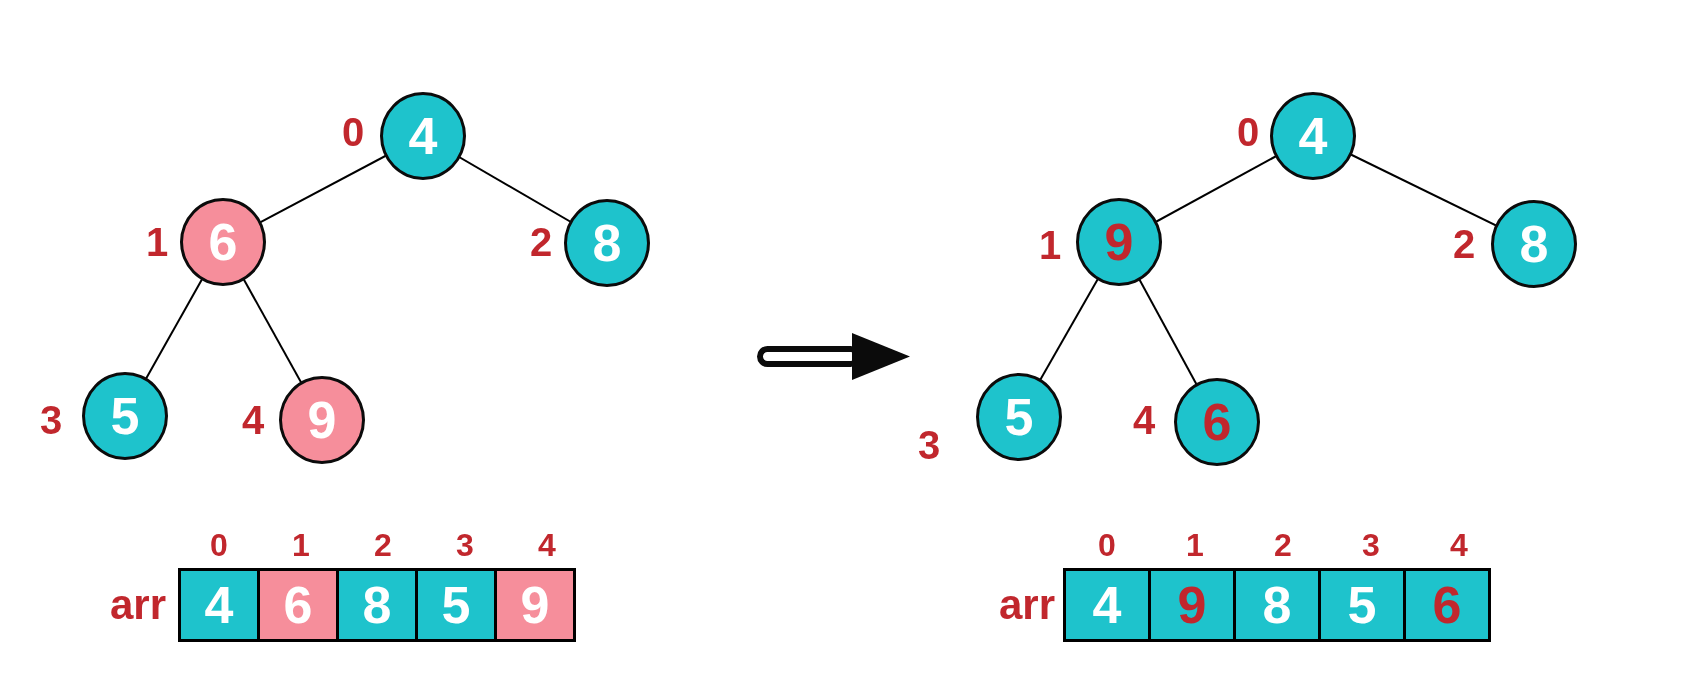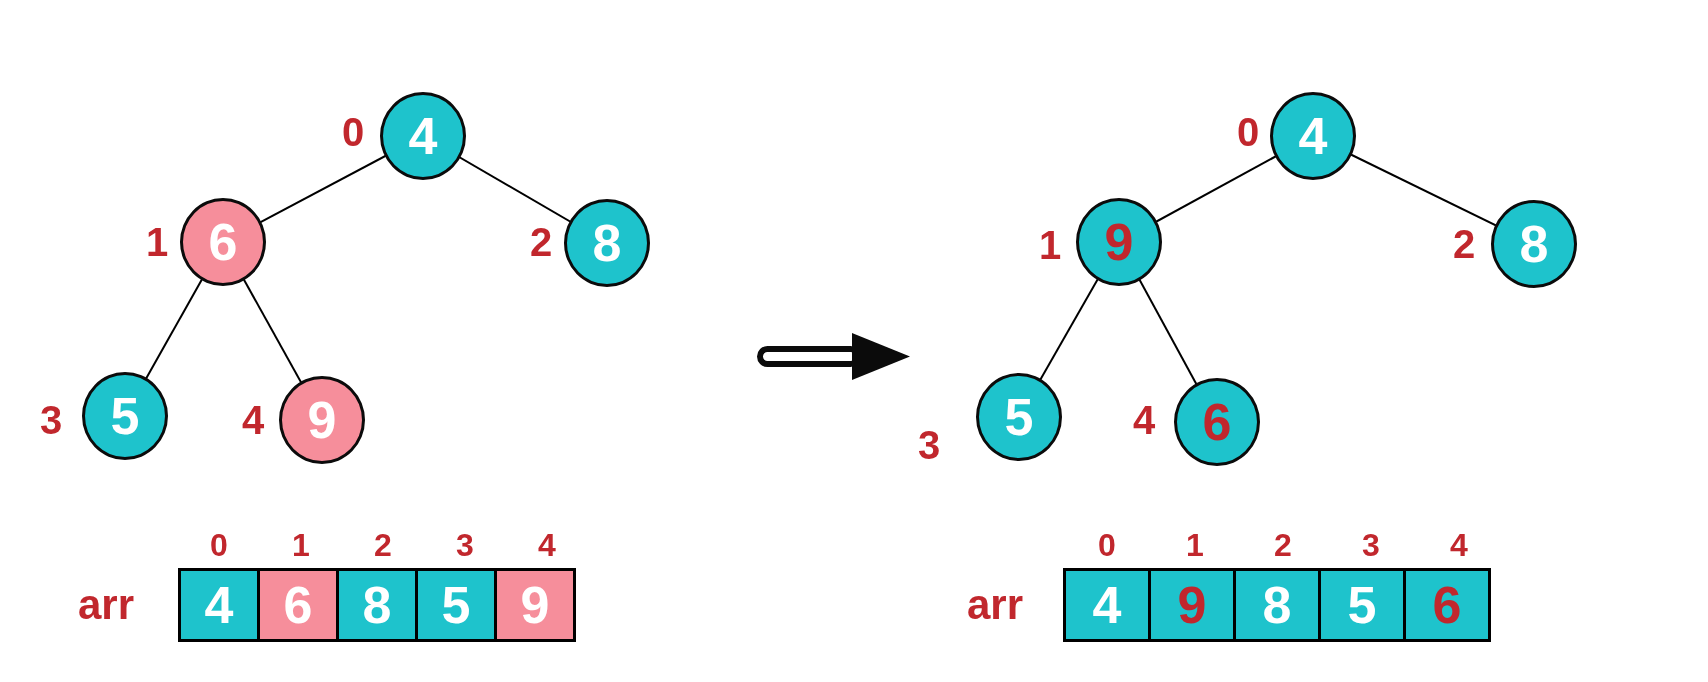--- a/index.html
+++ b/index.html
@@ -17,21 +17,21 @@
   .teal { background:#1EC3CC; }
   .pink { background:#F68E9B; }
   .white { color:#FFFFFF; }
   .red   { color:#C1272D; }
   .tree-idx {
     position:absolute; transform:translate(-50%,-50%);
     font-size:40px; font-weight:bold; color:#C1272D; line-height:1;
   }
   .arr-label {
     position:absolute; transform:translate(-50%,-50%);
-    font-size:42px; font-weight:bold; color:#C1272D; line-height:1;
+    font-size:42px; font-weight:bold; color:#C1272D; line-height:1;margin-left:32px;
   }
   .array { position:absolute; }
   .indices {
     display:grid; grid-template-columns:repeat(5, var(--cw));
     justify-items:center; margin-bottom:7px;
   }
   .cell-index { font-size:32px; font-weight:bold; color:#C1272D; line-height:1; }
   .cells { display:flex; }
   .cell {
     width:var(--cw); height:74px; box-sizing:border-box;

